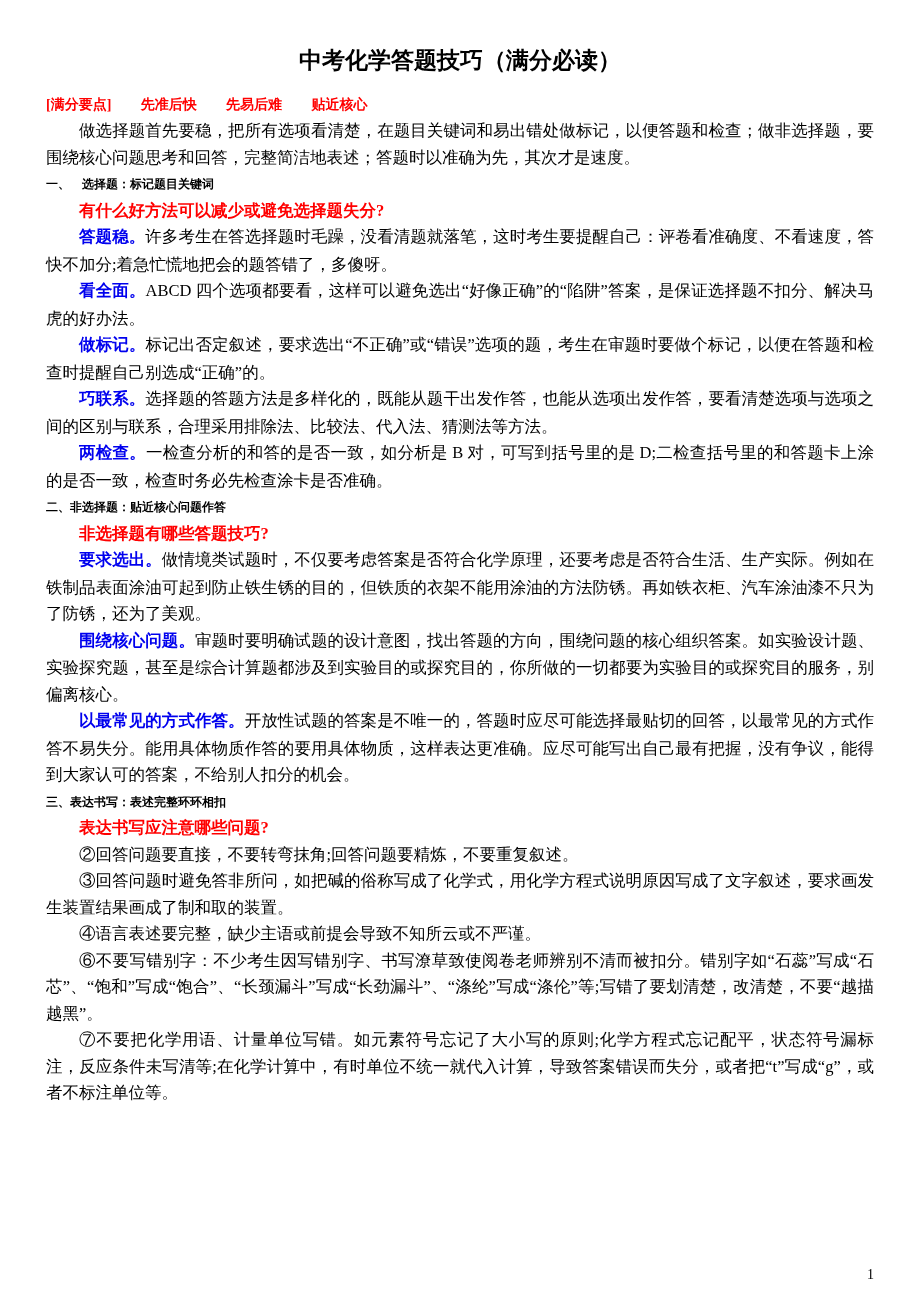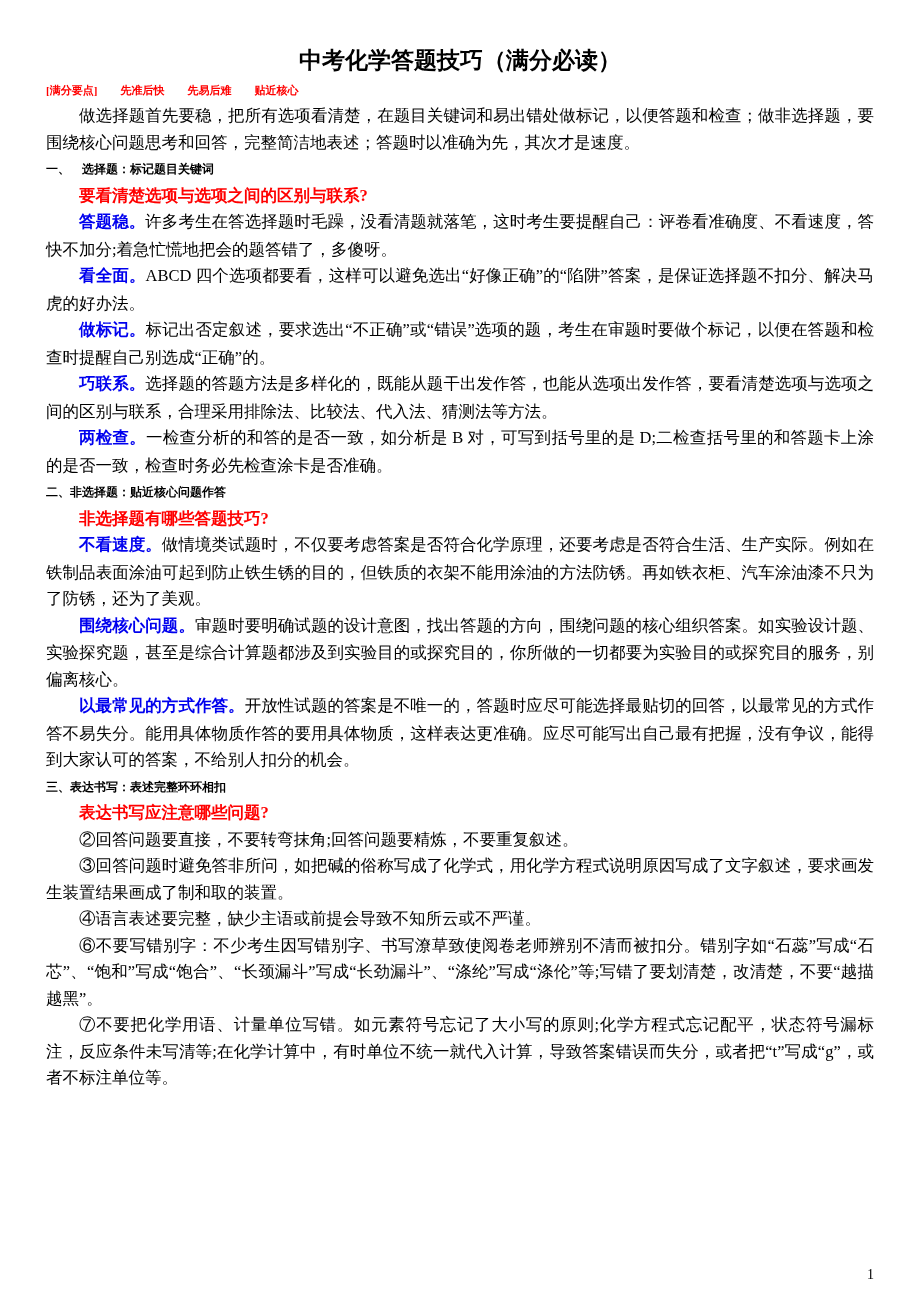--- a/index.html
+++ b/index.html
@@ -16,27 +16,27 @@
     box-sizing: border-box;
     padding: 40px 46px 0 46px;
     overflow: hidden;
     font-family: "Liberation Serif", serif;
     color: #000000;
   }
   .doc-title {
     text-align: center;
     font-size: 23px;
     font-weight: bold;
-    margin: 6px 0 1px 0;
+    margin: 6px 0 16px 0;
     line-height: 1.3;
   }
   .keypoints {
     color: #ff0000;
     font-weight: bold;
-    font-size: 11px;
+    font-size: 14px;
     line-height: 26.5px;
   }
   .kp-item { margin-left: 2.1em; }
   .kp-item:first-of-type { margin-left: 1.3em; }
   .heading {
     font-weight: bold;
     font-size: 12px;
     line-height: 26.5px;
   }
   .question {
@@ -72,29 +72,29 @@
 <div class="page">
   <h1 class="doc-title">中考化学答题技巧（满分必读）</h1>
 
   <div class="keypoints">
     <span>[满分要点]</span><span class="kp-item">先准后快</span><span class="kp-item">先易后难</span><span class="kp-item">贴近核心</span>
   </div>
 
   <div id="content">
       <p class="para"><span>做选择题首先要稳，把所有选项看清楚，在题目关键词和易出错处做标记，以便答题和检查；做非选择题，要围绕核心问题思考和回答，完整简洁地表述；答题时以准确为先，其次才是速度。</span></p>
       <div class="heading">一、　选择题：标记题目关键词</div>
-      <div class="question">要看清楚选项与选项之间的区别与联系?</div>
+      <div class="question">有什么好方法可以减少或避免选择题失分?</div>
       <p class="para"><span class="lead">答题稳。</span><span>许多考生在答选择题时毛躁，没看清题就落笔，这时考生要提醒自己：评卷看准确度、不看速度，答快不加分;着急忙慌地把会的题答错了，多傻呀。</span></p>
       <p class="para"><span class="lead">看全面。</span><span>ABCD 四个选项都要看，这样可以避免选出“好像正确”的“陷阱”答案，是保证选择题不扣分、解决马虎的好办法。</span></p>
       <p class="para"><span class="lead">做标记。</span><span>标记出否定叙述，要求选出“不正确”或“错误”选项的题，考生在审题时要做个标记，以便在答题和检查时提醒自己别选成“正确”的。</span></p>
       <p class="para"><span class="lead">巧联系。</span><span>选择题的答题方法是多样化的，既能从题干出发作答，也能从选项出发作答，要看清楚选项与选项之间的区别与联系，合理采用排除法、比较法、代入法、猜测法等方法。</span></p>
       <p class="para"><span class="lead">两检查。</span><span>一检查分析的和答的是否一致，如分析是 B 对，可写到括号里的是 D;二检查括号里的和答题卡上涂的是否一致，检查时务必先检查涂卡是否准确。</span></p>
       <div class="heading">二、非选择题：贴近核心问题作答</div>
       <div class="question">非选择题有哪些答题技巧?</div>
-      <p class="para"><span class="lead">不看速度。</span><span>做情境类试题时，不仅要考虑答案是否符合化学原理，还要考虑是否符合生活、生产实际。例如在铁制品表面涂油可起到防止铁生锈的目的，但铁质的衣架不能用涂油的方法防锈。再如铁衣柜、汽车涂油漆不只为了防锈，还为了美观。</span></p>
+      <p class="para"><span class="lead">要求选出。</span><span>做情境类试题时，不仅要考虑答案是否符合化学原理，还要考虑是否符合生活、生产实际。例如在铁制品表面涂油可起到防止铁生锈的目的，但铁质的衣架不能用涂油的方法防锈。再如铁衣柜、汽车涂油漆不只为了防锈，还为了美观。</span></p>
       <p class="para"><span class="lead">围绕核心问题。</span><span>审题时要明确试题的设计意图，找出答题的方向，围绕问题的核心组织答案。如实验设计题、实验探究题，甚至是综合计算题都涉及到实验目的或探究目的，你所做的一切都要为实验目的或探究目的服务，别偏离核心。</span></p>
       <p class="para"><span class="lead">以最常见的方式作答。</span><span>开放性试题的答案是不唯一的，答题时应尽可能选择最贴切的回答，以最常见的方式作答不易失分。能用具体物质作答的要用具体物质，这样表达更准确。应尽可能写出自己最有把握，没有争议，能得到大家认可的答案，不给别人扣分的机会。</span></p>
       <div class="heading">三、表达书写：表述完整环环相扣</div>
       <div class="question">表达书写应注意哪些问题?</div>
       <p class="para"><span>②回答问题要直接，不要转弯抹角;回答问题要精炼，不要重复叙述。</span></p>
       <p class="para"><span>③回答问题时避免答非所问，如把碱的俗称写成了化学式，用化学方程式说明原因写成了文字叙述，要求画发生装置结果画成了制和取的装置。</span></p>
       <p class="para"><span>④语言表述要完整，缺少主语或前提会导致不知所云或不严谨。</span></p>
       <p class="para"><span>⑥不要写错别字：不少考生因写错别字、书写潦草致使阅卷老师辨别不清而被扣分。错别字如“石蕊”写成“石芯”、“饱和”写成“饱合”、“长颈漏斗”写成“长劲漏斗”、“涤纶”写成“涤伦”等;写错了要划清楚，改清楚，不要“越描越黑”。</span></p>
       <p class="para"><span>⑦不要把化学用语、计量单位写错。如元素符号忘记了大小写的原则;化学方程式忘记配平，状态符号漏标注，反应条件未写清等;在化学计算中，有时单位不统一就代入计算，导致答案错误而失分，或者把“t”写成“g”，或者不标注单位等。</span></p>
     </div>

